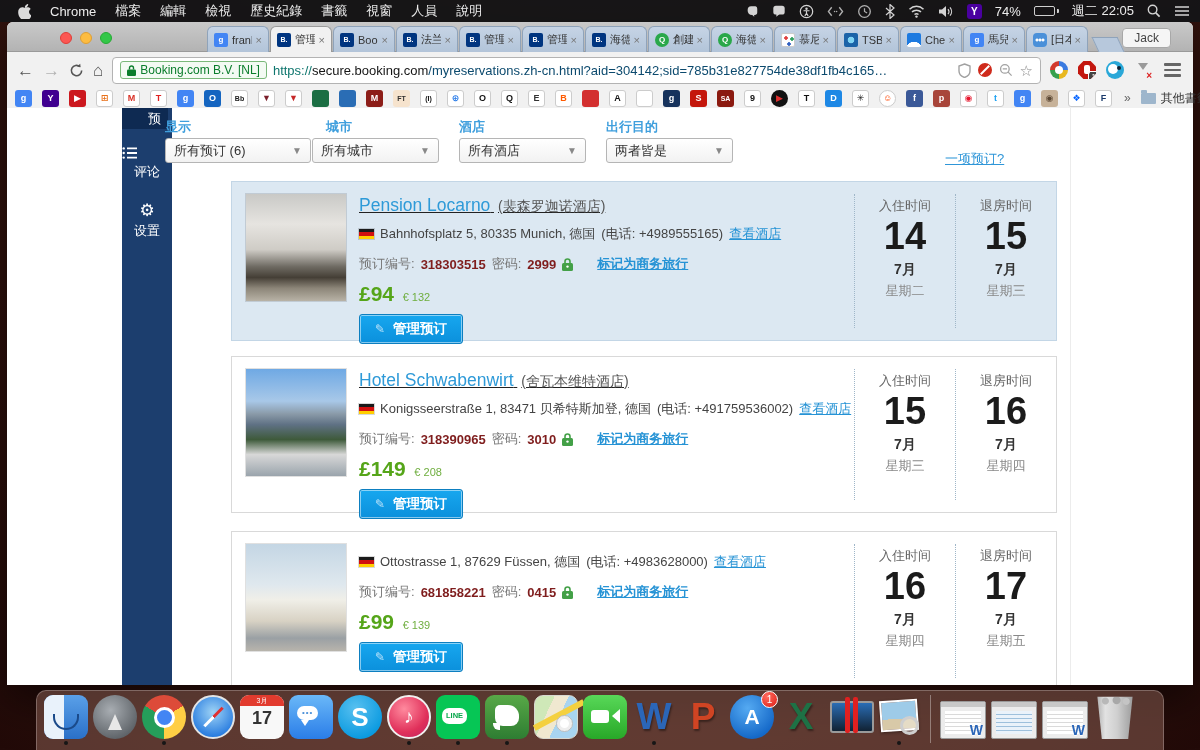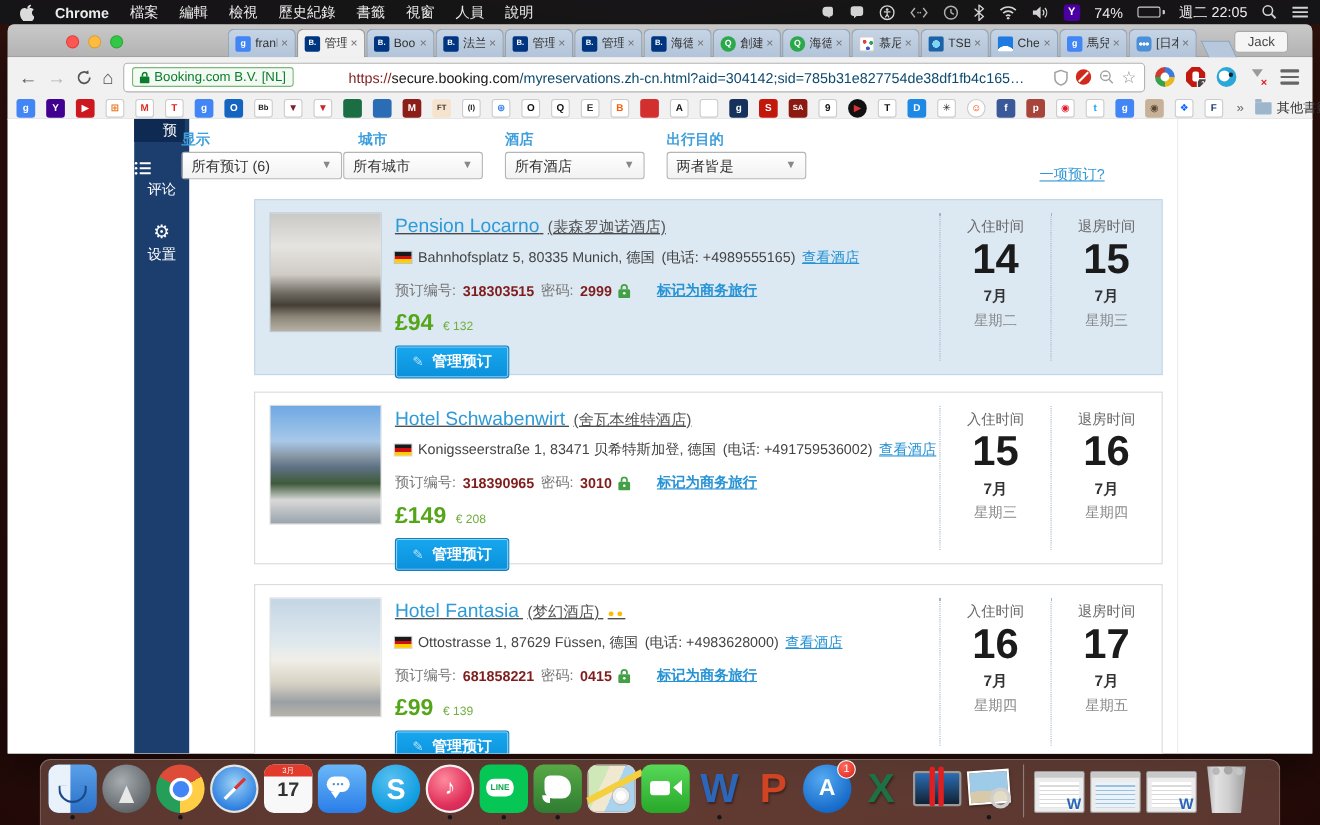--- a/index.html
+++ b/index.html
@@ -7,21 +7,21 @@
   body {
     font-family:"Liberation Sans","DejaVu Sans",sans-serif;
     background:radial-gradient(ellipse at 50% 15%, #55281d 0%, #3c1810 45%, #220a08 100%);
     position:relative; font-size:13px; color:#222;
   }
 
   
   .menubar{position:absolute;top:0;left:0;right:0;height:22px;background:rgba(21,21,23,.96);
     display:flex;align-items:center;color:#ececec;z-index:60;padding:0 10px;}
   .mb-left{display:flex;align-items:center;gap:19px;padding-left:8px;}
-  .mb-app{font-weight:bold;}
+  .mb-app{font-weight:normal;}
   .mb-item{cursor:default;}
   .mb-right{margin-left:auto;display:flex;align-items:center;gap:13px;}
   .sicon{display:flex;align-items:center;opacity:.92;}
   .yahoo-badge{width:15px;height:15px;background:#4a00a0;border-radius:3px;color:#fff;
     font-size:10px;font-weight:bold;display:flex;align-items:center;justify-content:center;}
   .battery{display:flex;align-items:center;gap:2px;}
   .batt-body{width:21px;height:10px;border:1px solid #cfcfcf;border-radius:2px;padding:1px;}
   .batt-fill{height:100%;width:74%;background:#e8e8e8;border-radius:1px;}
   .batt-tip{width:2px;height:4px;background:#cfcfcf;border-radius:0 1px 1px 0;}
 
@@ -62,21 +62,21 @@
     border-radius:4px;padding:2px 11px;font-size:12px;color:#444;}
 
   .toolbar{height:36px;background:#f1f1f1;display:flex;align-items:center;padding:0 10px;gap:9px;}
   .navbtn{font-size:17px;color:#555;line-height:1;}
   .navbtn.disabled{color:#b2b2b2;}
   .omnibox{flex:1;height:27px;background:#fff;border:1px solid #b3b3b3;border-radius:4px;
     display:flex;align-items:center;padding:0 7px;gap:6px;min-width:0;}
   .ev-chip{display:flex;align-items:center;gap:4px;border:1px solid #7ab87a;background:#f3faf3;
     color:#0a7d2c;border-radius:3px;padding:1px 6px;font-size:12px;white-space:nowrap;}
   .url{display:flex;align-items:center;min-width:0;flex:1;font-size:13px;white-space:nowrap;overflow:hidden;}
-  .url .scheme{color:#7f1d1d;margin-left:44px;}
+  .url .scheme{color:#0f766e;}
   .url .host{color:#151515;}
   .url .path{color:#0c4a6e;overflow:hidden;text-overflow:clip;}
   .obx-icons{display:flex;align-items:center;gap:7px;flex:0 0 auto;}
   .blockic{width:14px;height:14px;border-radius:50%;background:#cf2a1b;position:relative;}
   .blockic::after{content:"";position:absolute;left:1px;right:1px;top:6px;height:2px;background:#fff;transform:rotate(-45deg);}
   .staric{color:#8a8a8a;font-size:15px;line-height:1;}
   .ext-icons{display:flex;align-items:center;gap:10px;}
   .extic{width:18px;height:18px;position:relative;}
   .ext-pin{border-radius:50%;background:conic-gradient(#3a7be0 0 25%,#e8b820 0 50%,#37a14e 0 75%,#d23a2e 0 100%);}
   .ext-pin::after{content:"";position:absolute;inset:5px;background:#fff;border-radius:50%;}
@@ -664,25 +664,20 @@
           <div class="dday">16</div>
           <div class="dmonth">7月</div>
           <div class="dweek">星期四</div>
         </div>
       </div>
     </div>
 
     <div class="card" style="top:423px;height:160px">
       <div class="photo p3"></div>
       <div class="card-main">
-        <div class="hname-row">
-          <a class="hname">Hotel Fantasia</a>
-          <span class="hname-cn">(梦幻酒店)</span>
-          <span class="stars">●●</span>
-        </div>
         <div class="addr-row">
           <span class="flag"></span>
           <span>Ottostrasse 1, 87629 Füssen, 德国</span>
           <span>(电话: +4983628000)</span>
           <a class="ilink">查看酒店</a>
         </div>
         <div class="bk-row">
           <span>预订编号:</span>
           <b>681858221</b>
           <span>密码:</span>

